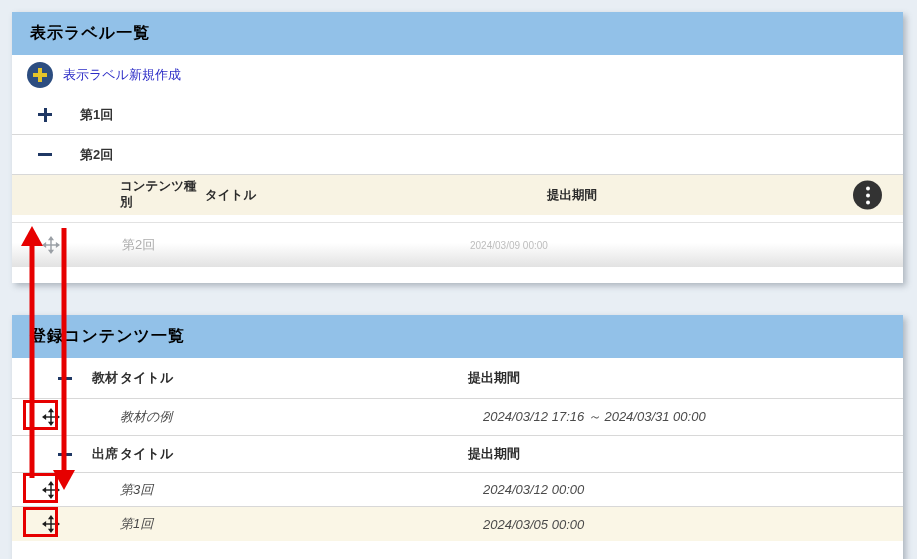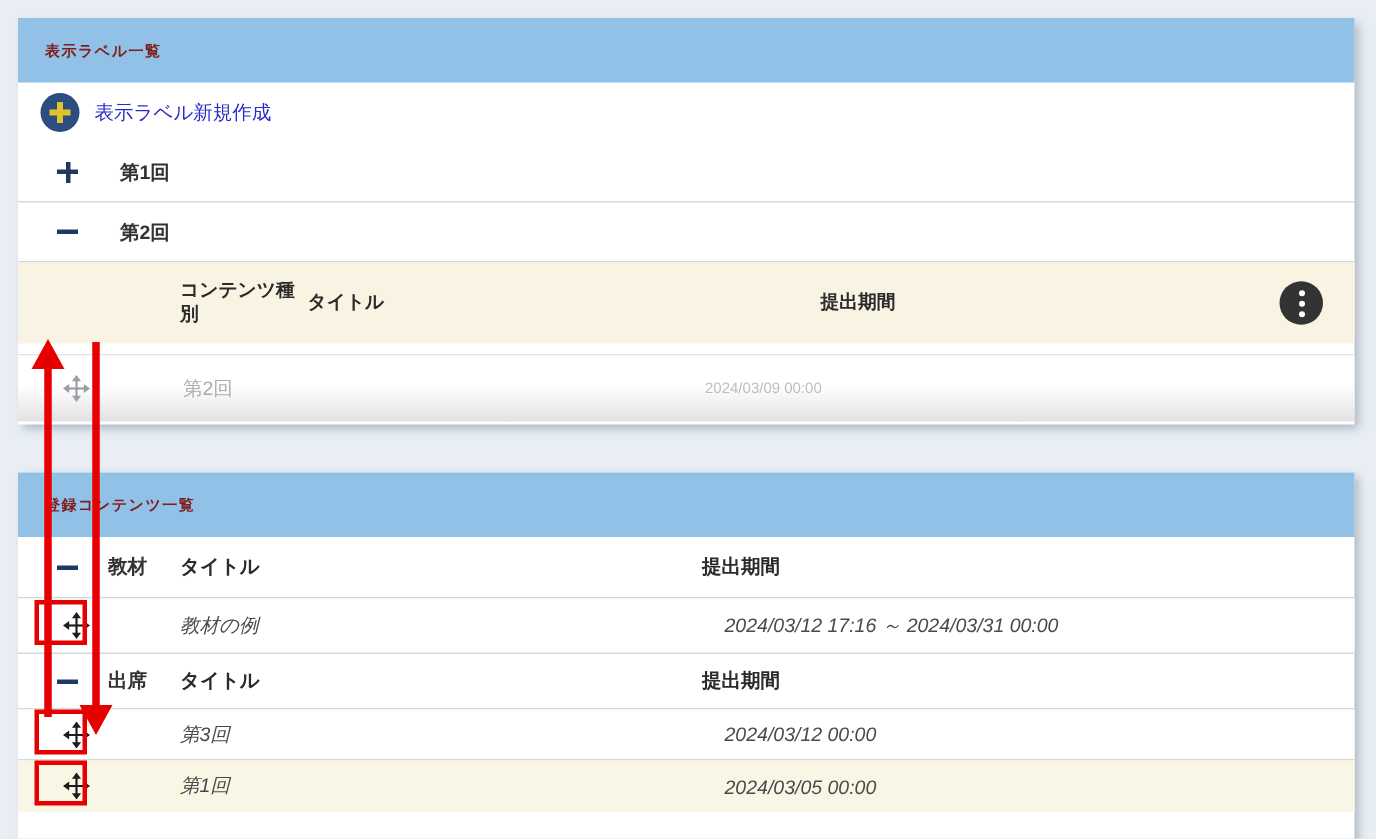--- a/index.html
+++ b/index.html
@@ -30,23 +30,23 @@
     box-shadow:3px 3px 6px rgba(105,115,128,.45);
   }
   .panel-header{
     height:43px;
     background:var(--header-blue);
     display:flex;
     align-items:center;
     padding-left:18px;
   }
   .panel-title{
-    font-size:10px;
+    font-size:16px;
     font-weight:bold;
-    color:#7f1d1d;
+    color:#000000;
     letter-spacing:1px;
     text-align:center;
   }
   
   #label-panel{top:12px;height:271px;}
   .create-row{
     height:40px;
     display:flex;
     align-items:center;
     padding-left:15px;
@@ -84,21 +84,21 @@
     content:"";position:absolute;top:0;left:50%;margin-left:-1.5px;width:3px;height:14px;background:var(--navy);
   }
   .group-name{
     margin-left:28px;
     font-size:13px;
     font-weight:bold;
     color:#333;
   }
   .thead{
     position:relative;
-    height:54px;
+    height:40px;
     background:var(--beige);
   }
   .thead .col{
     position:absolute;
     font-size:12.5px;
     font-weight:bold;
     color:#2b2b2b;
   }
   .col-type{left:108px;top:50%;transform:translateY(-50%);width:84px;line-height:1.25;}
   .col-title-top{left:193px;top:50%;transform:translateY(-50%);}
@@ -116,21 +116,21 @@
     background:linear-gradient(#ffffff 45%,#e2e2e2 100%);
     position:relative;
     display:flex;align-items:center;
   }
   .ghost-row .move-ic{position:absolute;left:30px;color:#9A9FA5;}
   .ghost-title{position:absolute;left:110px;font-size:13px;color:var(--ghost-text);}
   .ghost-period{position:absolute;left:458px;font-size:10px;color:#BDBDBD;}
   
   #content-panel{top:315px;height:252px;}
   .cg-header{
-    display:flex;align-items:center;border-bottom:1px solid var(--border);position:relative;
+    display:flex;align-items:center;border-bottom:1px solid var(--border);position:relative;padding-left:20px;
   }
   .cg-header .cat{margin-left:20px;font-size:13px;font-weight:bold;color:#333;}
   .cg-header .th-title{position:absolute;left:108px;font-size:13px;font-weight:bold;color:#2b2b2b;}
   .cg-header .th-period{position:absolute;left:456px;font-size:13px;font-weight:bold;color:#2b2b2b;}
   .c-row{
     position:relative;display:flex;align-items:center;border-bottom:1px solid var(--border);
     background:#fff;
     font-style:italic;
   }
   .c-row.beige{background:var(--row-beige);border-bottom:none;}

